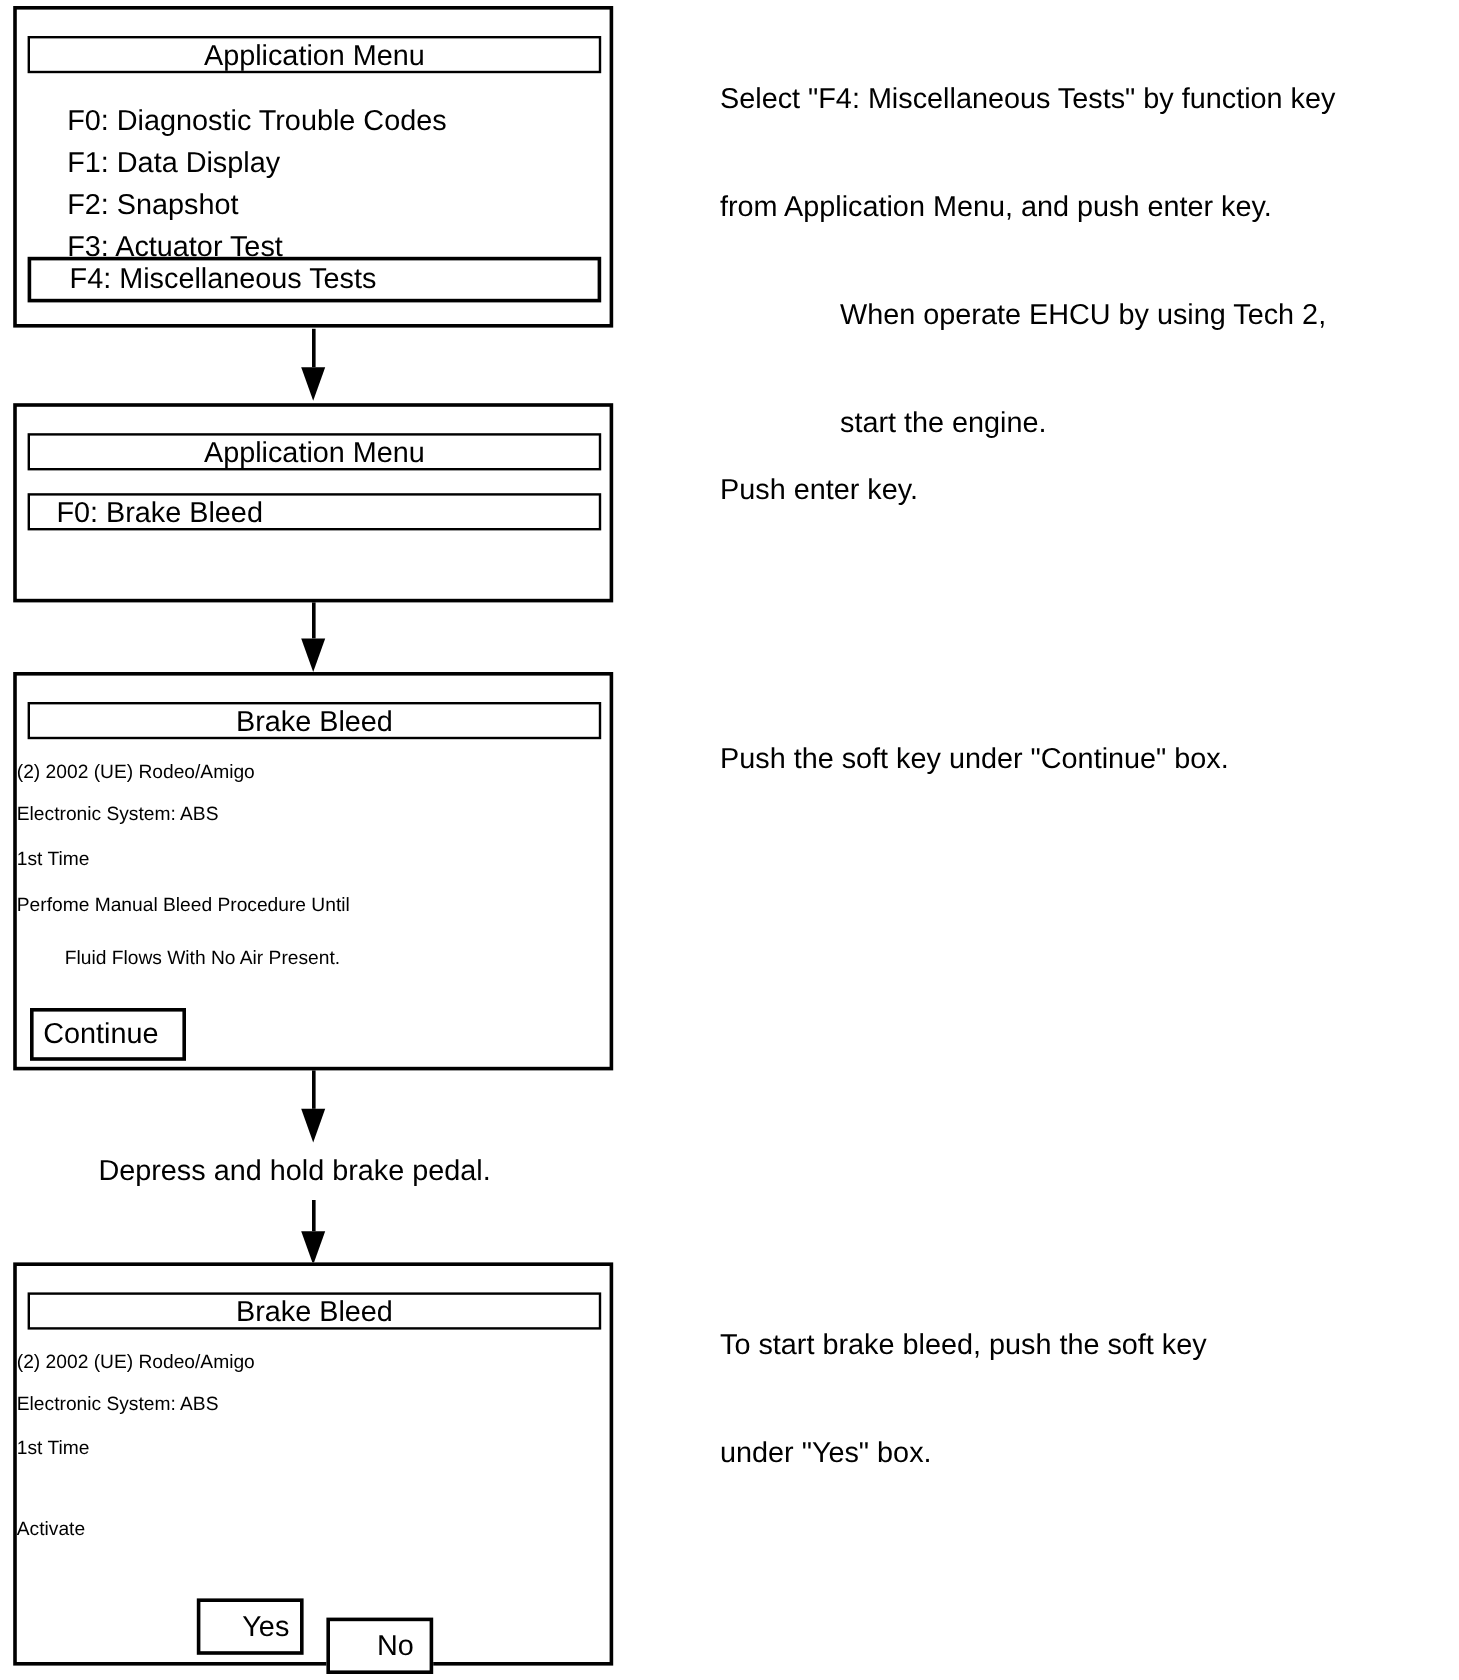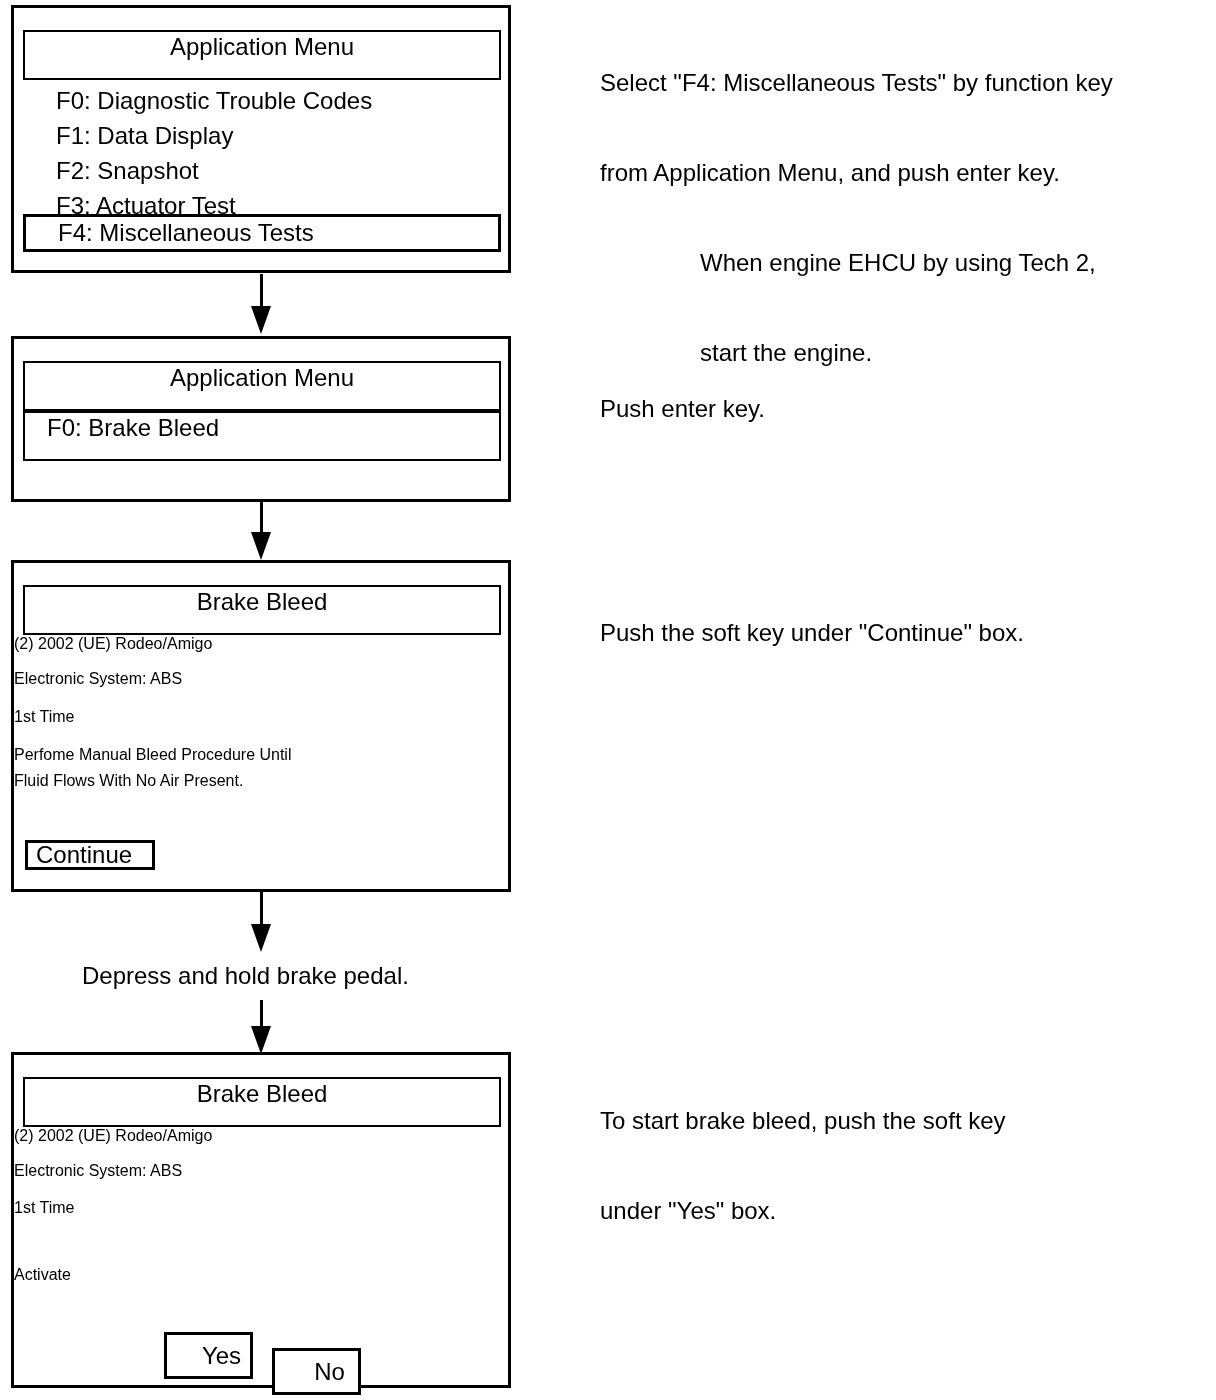--- a/index.html
+++ b/index.html
@@ -27,21 +27,21 @@
   }
 
   
   .strip {
     position: absolute;
     box-sizing: border-box;
     border: 2px solid #000;
     background: #fff;
     font-size: 24px;
     line-height: 30px;
-    height: 50px;
+    height: 31px;
     white-space: nowrap;
     overflow: hidden;
   }
   .strip.center { text-align: center; }
   .strip.left   { text-align: left; padding-left: 22px; }
   .strip.selected { border-width: 3px; }
 
   
   .menu-row {
     position: absolute;
@@ -135,21 +135,21 @@
   <div class="menu-row" style="left:42px; top:148px;">F2: Snapshot</div>
 
   <div class="menu-row" style="left:42px; top:183px;">F3: Actuator Test</div>
 
   <div class="strip left selected" style="left:9px; top:206px; width:478px; height:38px; padding-left:32px; line-height:32px;">F4: Miscellaneous Tests</div>
 </div>
 
 <div class="note-block" style="top:8px;">
   <span class="note-line">Select "F4: Miscellaneous Tests" by function key</span>
   <span class="note-line">from Application Menu, and push enter key.</span>
-  <span class="note-line indent">When engine EHCU by using Tech 2,</span>
+  <span class="note-line indent">When operate EHCU by using Tech 2,</span>
   <span class="note-line indent">start the engine.</span>
 </div>
 
 <div class="arrow" style="left:251px; top:274px; height:60px;">
   <span class="stem" style="height:32px;"></span>
   <span class="head" style="top:32px;"></span>
 </div>
 
 <div class="screen" style="top:336px; width:500px; height:166px;">
 
@@ -168,23 +168,23 @@
 </div>
 
 <div class="screen" style="top:560px; width:500px; height:332px;">
 
   <div class="strip center" style="left:9px; top:22px; width:478px;">Brake Bleed</div>
 
   <div class="body-line" style="top:66px;">(2) 2002  (UE) Rodeo/Amigo</div>
   <div class="body-line" style="top:101px;">Electronic System: ABS</div>
   <div class="body-line" style="top:139px;">1st Time</div>
   <div class="body-line" style="top:177px;">Perfome Manual Bleed Procedure Until</div>
-  <div class="body-line" style="top:203px;">Fluid Flows With No Air Present.</div>
-
-  <div class="softkey left-align" style="left:11px; top:277px; width:130px; height:30px;">Continue</div>
+  <div class="body-line" style="top:221px;padding-left:40px;">Fluid Flows With No Air Present.</div>
+
+  <div class="softkey left-align" style="left:11px; top:277px; width:130px; height:44px;">Continue</div>
 </div>
 
 <div class="note-block" style="top:558px;">
   <span class="note-line">Push the soft key under "Continue" box.</span>
 </div>
 
 <div class="arrow" style="left:251px; top:892px; height:60px;">
   <span class="stem" style="height:32px;"></span>
   <span class="head" style="top:32px;"></span>
 </div>

